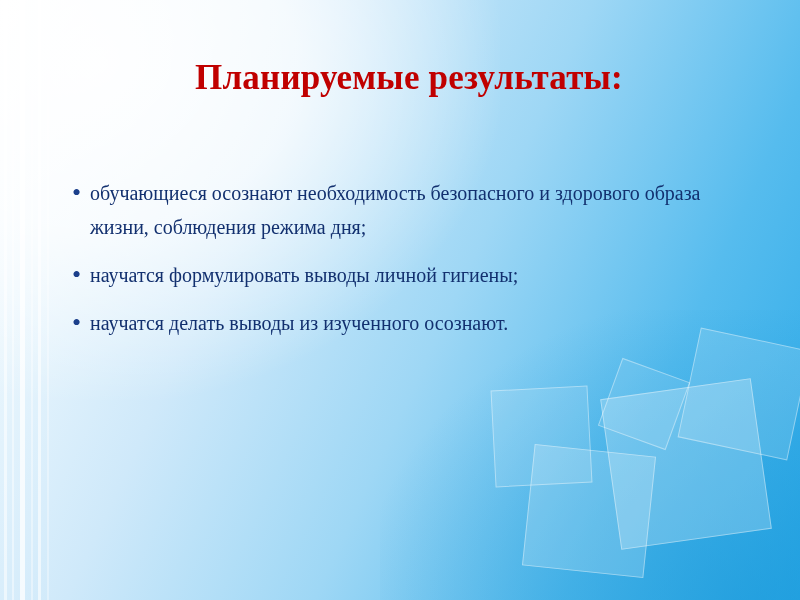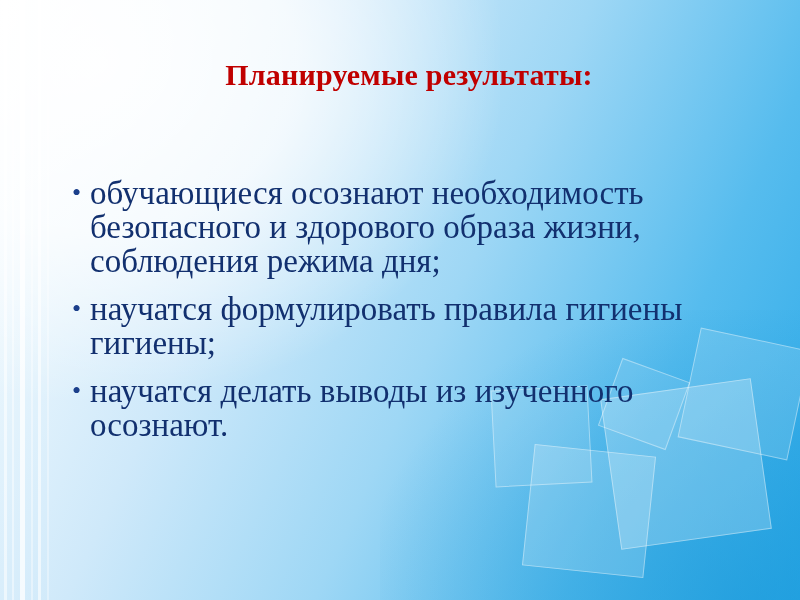--- a/index.html
+++ b/index.html
@@ -83,21 +83,21 @@
     inset: 0;
     padding: 0;
   }
 
   .title {
     position: absolute;
     top: 58px;
     left: 68px;
     right: 50px;
     text-align: center;
-    font-size: 30px;
+    font-size: 35px;
     font-weight: bold;
     color: #c00000;
     letter-spacing: .2px;
     line-height: 1.15;
   }
 
   .bullets {
     position: absolute;
     top: 176px;
     left: 72px;
@@ -111,21 +111,21 @@
   .bullet .dot {
     flex: 0 0 auto;
     width: 18px;
     font-size: 26px;
     line-height: 34px;
     color: #1b3f8b;
     text-align: left;
   }
   .bullet .txt {
     flex: 1 1 auto;
-    font-size: 33px;
+    font-size: 20px;
     line-height: 34px;
     color: #12306f;
   }
 </style>
 </head>
 <body>
 
 <div id="slide">
 
   <div class="glow"></div>
@@ -153,21 +153,21 @@
 
     <div class="bullets">
 
       <div class="bullet">
         <span class="dot">•</span>
         <span class="txt">обучающиеся осознают необходимость безопасного и здорового образа жизни, соблюдения режима дня;</span>
       </div>
 
       <div class="bullet">
         <span class="dot">•</span>
-        <span class="txt">научатся формулировать правила гигиены гигиены;</span>
+        <span class="txt">научатся формулировать выводы личной гигиены;</span>
       </div>
 
       <div class="bullet">
         <span class="dot">•</span>
         <span class="txt">научатся делать выводы из изученного осознают.</span>
       </div>
 
     </div>
   </div>
 </div>

